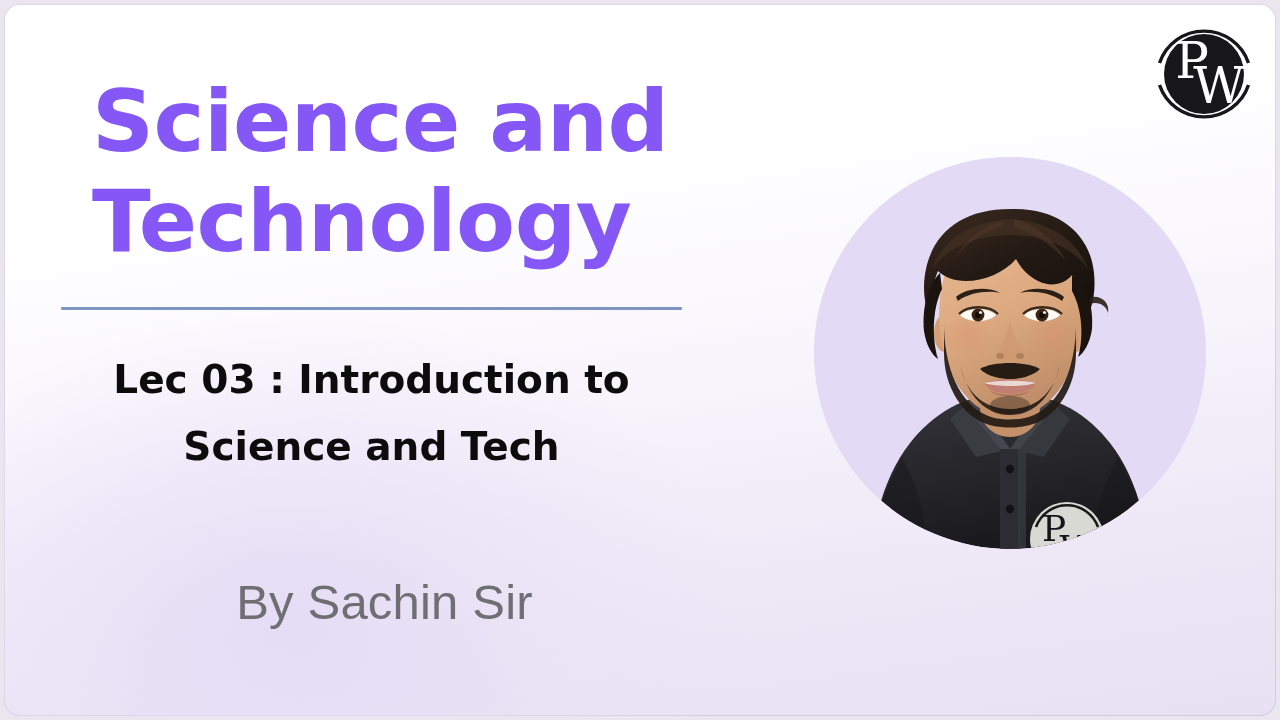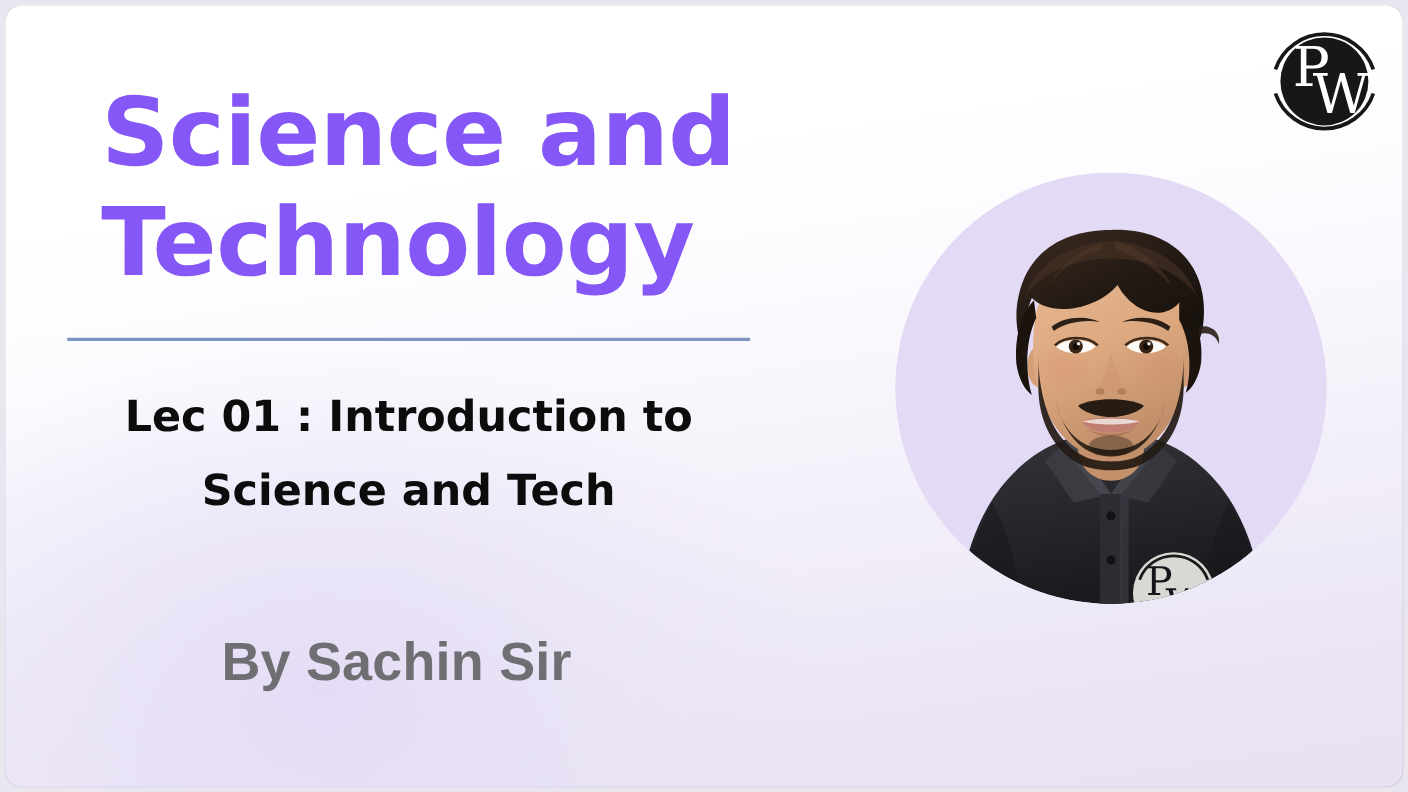--- a/index.html
+++ b/index.html
@@ -103,26 +103,26 @@
     font-family: "DejaVu Sans", sans-serif;
     font-weight: 700;
     font-size: 39px;
     line-height: 1.72;
     text-align: center;
     white-space: pre-line;
   }
 
   .presenter {
     position: absolute;
-    left: 46px;
+    left: 70px;
     top: 552px;
     width: 621px;
     color: #6f6f73;
     font-family: "Liberation Sans", sans-serif;
-    font-weight: 700;
+    font-weight: 400;
     font-size: 49px;
     line-height: 1.1;
     text-align: center;
     letter-spacing: 0.2px;
   }
 
   
   .portrait-block {
     position: absolute;
     left: 786px;
@@ -181,21 +181,21 @@
 <div class="slide-frame">
   <div class="slide-card">
 
     <div class="text-col">
 
       <div class="course-title">Science and
 Technology</div>
 
       <div class="title-rule"></div>
 
-      <div class="lecture-title">Lec 01 : Introduction to
+      <div class="lecture-title">Lec 03 : Introduction to
 Science and Tech</div>
 
       <div class="presenter">By Sachin Sir</div>
     </div>
 
     <div class="portrait-block">
 
       <div class="portrait-ring">
         <svg width="440" height="440" viewBox="0 0 440 440" xmlns="http://www.w3.org/2000/svg">
 

